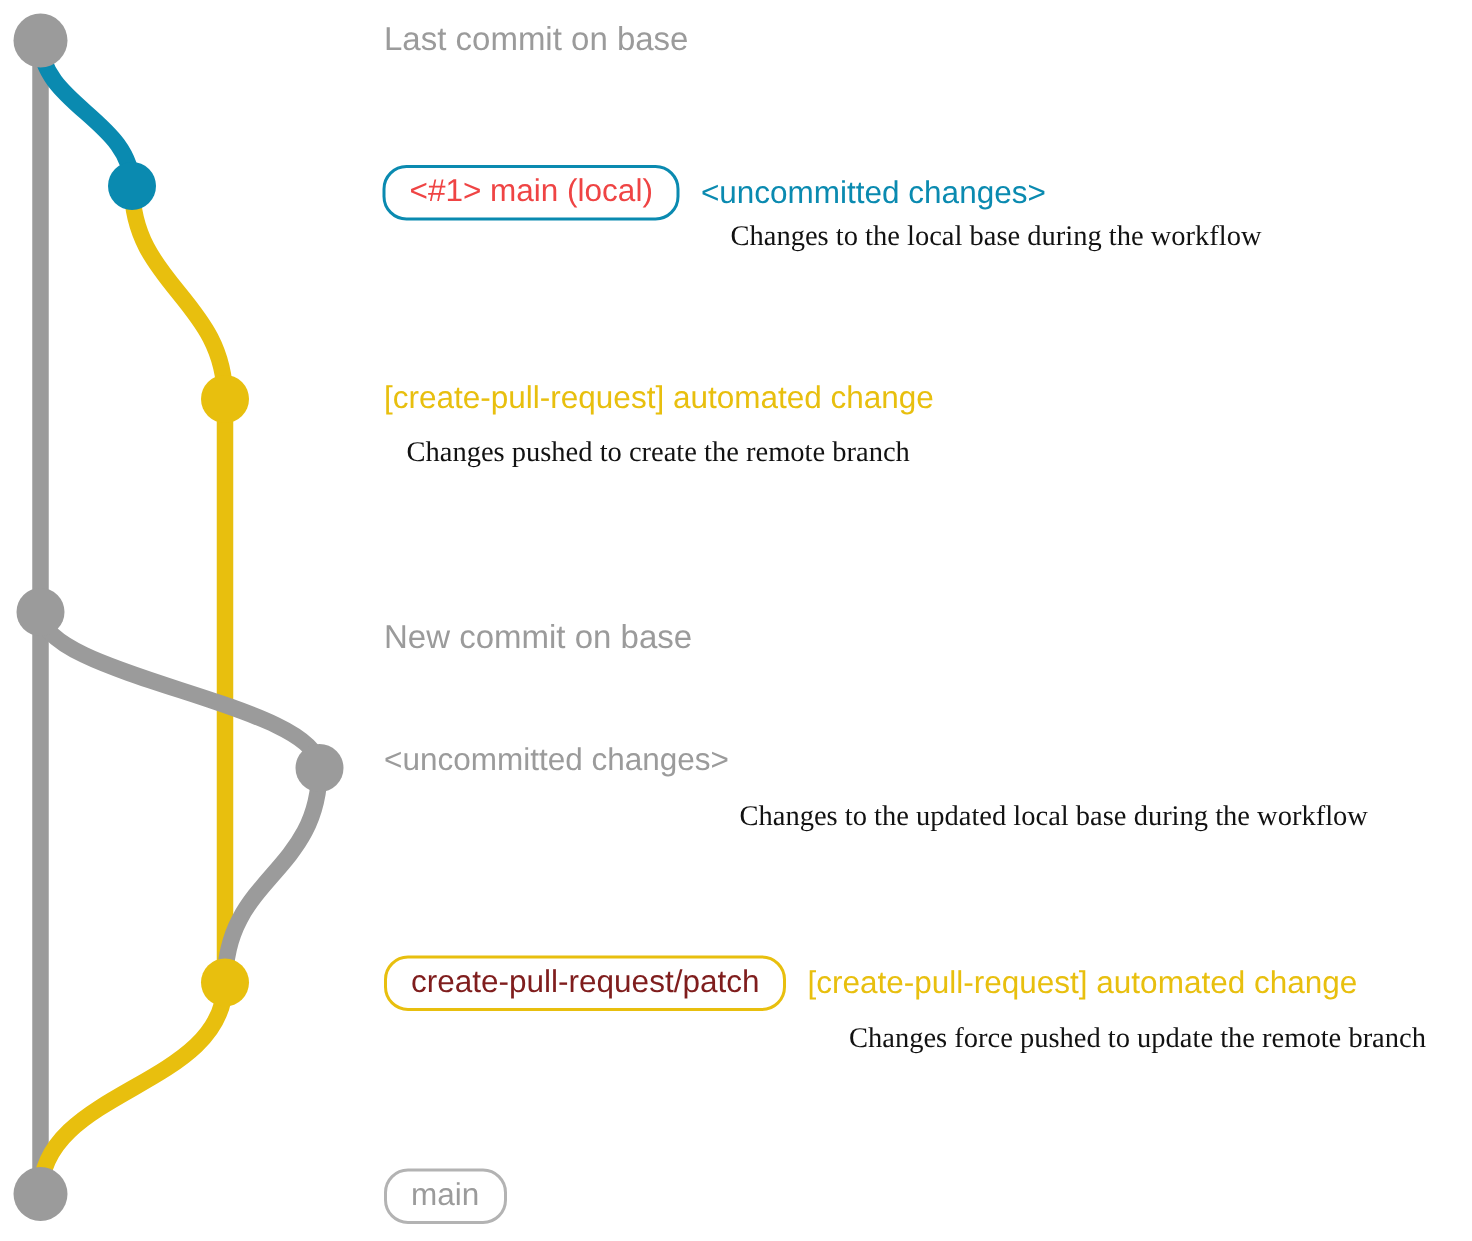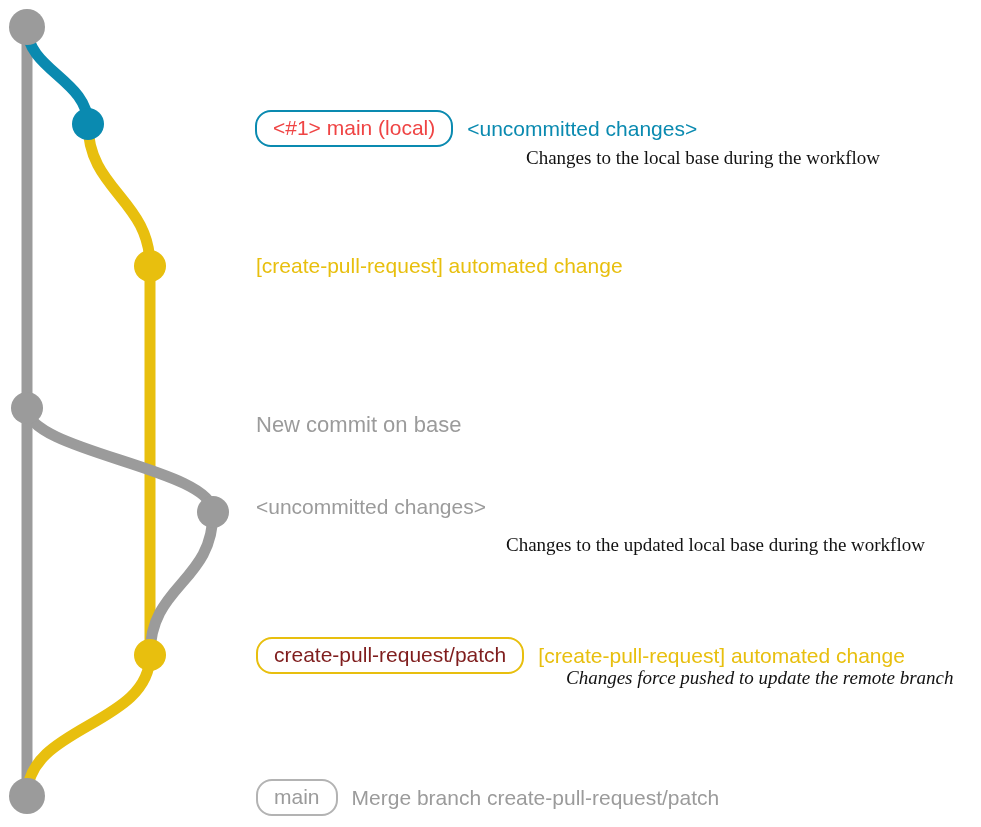--- a/index.html
+++ b/index.html
@@ -104,42 +104,43 @@
     <circle cx="150" cy="266" r="16" fill="#e8bf0e"></circle>
     <circle cx="27" cy="408" r="16" fill="#9b9b9b"></circle>
     <circle cx="213" cy="512" r="16" fill="#9b9b9b"></circle>
     <circle cx="150" cy="655" r="16" fill="#e8bf0e"></circle>
     <circle cx="27" cy="796" r="18" fill="#9b9b9b"></circle>
   </g>
 </svg>
 
 <div class="labels-layer">
 
+  <div class="heading" style="left:256px; top:15px;">Last commit on base</div>
 
   <div class="row" style="left:255px; top:110px;">
     <span class="pill blue">&lt;#1&gt; main (local)</span>
     <span class="subject blue">&lt;uncommitted changes&gt;</span>
   </div>
-  <div class="note" style="left:487px; top:148px;margin-left:39px;">Changes to the local base during the workflow</div>
+  <div class="note" style="left:487px; top:148px;">Changes to the local base during the workflow</div>
 
   <div class="row" style="left:256px; top:255px;">
     <span class="subject yellow">[create-pull-request] automated change</span>
   </div>
+  <div class="note" style="left:271px; top:292px;">Changes pushed to create the remote branch</div>
 
   <div class="heading" style="left:256px; top:414px;">New commit on base</div>
 
   <div class="row" style="left:256px; top:496px;">
     <span class="subject gray">&lt;uncommitted changes&gt;</span>
   </div>
-  <div class="note" style="left:506px; top:535px;">Changes to the updated local base during the workflow</div>
+  <div class="note" style="left:493px; top:535px;">Changes to the updated local base during the workflow</div>
 
   <div class="row" style="left:256px; top:637px;">
     <span class="pill yellow">create-pull-request/patch</span>
     <span class="subject yellow">[create-pull-request] automated change</span>
   </div>
-  <div class="note" style="left:566px; top:668px;font-style:italic;">Changes force pushed to update the remote branch</div>
+  <div class="note" style="left:566px; top:683px;">Changes force pushed to update the remote branch</div>
 
   <div class="row" style="left:256px; top:779px;">
     <span class="pill gray">main</span>
-    <span class="subject gray">Merge branch create-pull-request/patch</span>
   </div>
 
 </div>
 
 </body></html>

